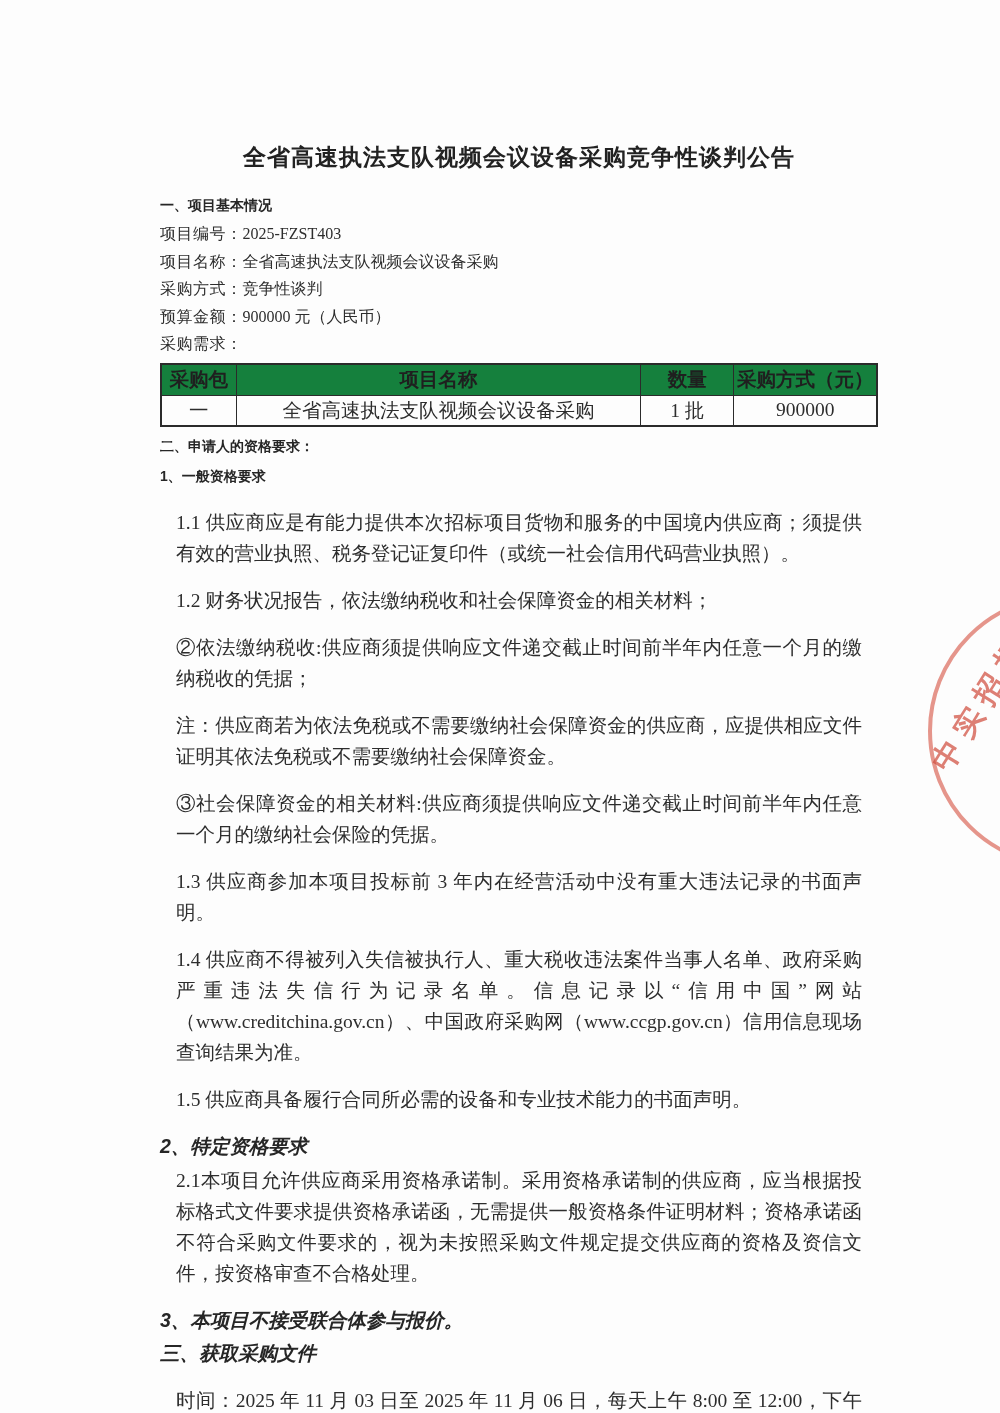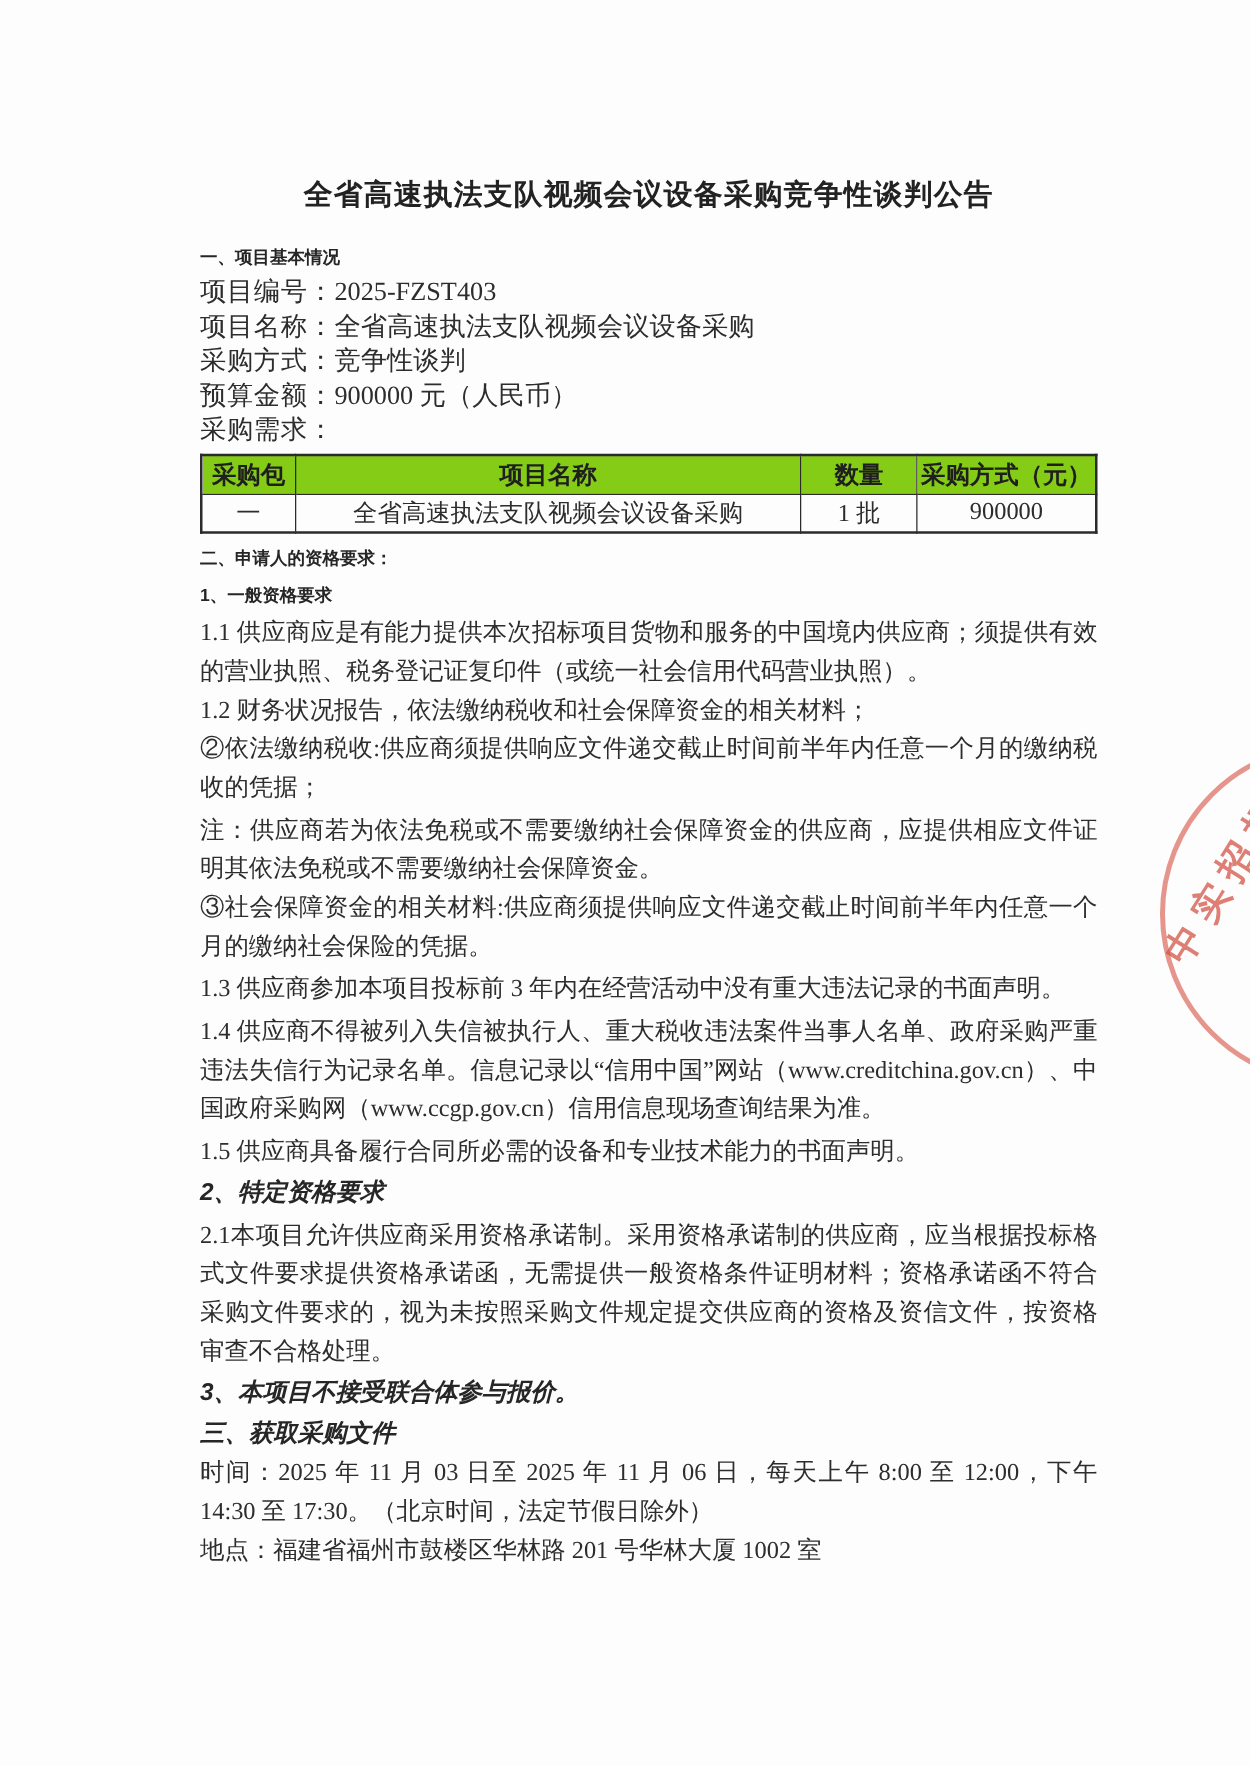--- a/index.html
+++ b/index.html
@@ -11,69 +11,69 @@
     overflow:hidden;
     font-family:"Liberation Serif","DejaVu Serif",serif;
     color:#2d2d2d;
   }
   .content {
     position:absolute;
     left:160px; top:142px;
     width:718px;
   }
   .doc-title {
-    font-family:Liberation Mono, monospace;
+    font-family:Liberation Sans, sans-serif;
     font-size:23px; font-weight:bold;
     color:#222;
     text-align:center;
     letter-spacing:1px;
     margin:0 0 18px 0;
     line-height:30px;
   }
   .h2 {
     font-family:"Liberation Sans","DejaVu Sans",sans-serif;
     font-size:14px; font-weight:bold;
     line-height:30px;
     color:#262626;
   }
-  .field { font-size:21px; line-height:27.5px; }
+  .field { font-size:16px; line-height:27.5px; }
   .field .lbl { letter-spacing:0.5px; }
   .demand-table {
     width:100%;
     border-collapse:collapse;
     table-layout:fixed;
     margin:5px 0 4px 0;
     border:2px solid #2b2b2b;
   }
   .demand-table th, .demand-table td {
     border:1.5px solid #2b2b2b;
     text-align:center;
     vertical-align:middle;
     padding:0 2px;
     overflow:hidden;
     white-space:nowrap;
   }
   .demand-table th {
-    background:#84cc16;
+    background:#15803d;
     font-family:"Liberation Sans","DejaVu Sans",sans-serif;
     font-weight:bold;
     font-size:19.5px;
     height:30px;
     color:#1f1f1f;
   }
   .demand-table td {
     font-size:19.5px;
     height:29px;
     background:#fdfdfd;
   }
   .para {
     font-size:19.5px;
     line-height:31px;
     text-align:justify;
-    margin:0;
+    margin:16px;
   }
   .para.gap { margin-top:3px; }
   .bold-line {
     font-family:"Liberation Sans","DejaVu Sans",sans-serif;
     font-size:19.5px; font-weight:bold;
     line-height:31px;
     color:#262626;
     margin-top:2px;
     font-style:italic;
   }

